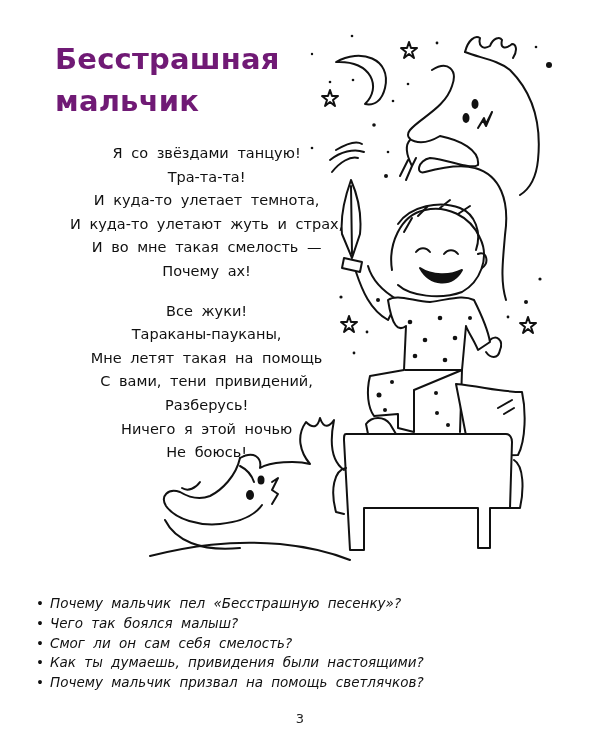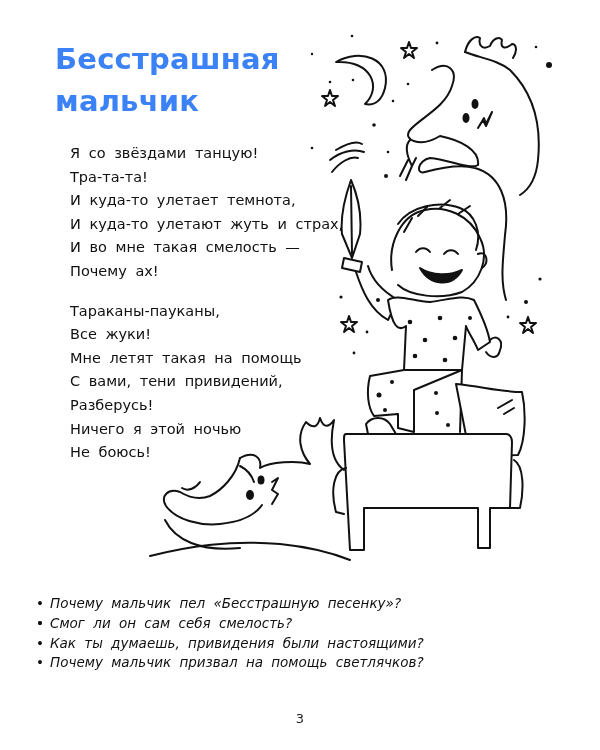--- a/index.html
+++ b/index.html
@@ -3,31 +3,31 @@
   <meta charset="utf-8">
   <style>
     html, body { margin: 0; padding: 0; background: #ffffff; }
     body {
       width: 600px; height: 750px; position: relative; overflow: hidden;
       font-family: "DejaVu Sans", sans-serif; color: #111;
     }
     .title {
       position: absolute; left: 55px; top: 38px;
       font-family: "DejaVu Sans", sans-serif; font-weight: bold;
-      font-size: 29px; line-height: 42px; letter-spacing: 0.2px; color: #3b82f6;
+      font-size: 29px; line-height: 42px; letter-spacing: 0.2px; color: #701a75;
     }
     .title div { display: block; }
     .poem {
       position: absolute; left: 70px; top: 142px;
       font-family: "DejaVu Sans", sans-serif; font-size: 14.5px;
       line-height: 23.6px; word-spacing: 4px; color: #111;
     }
     .stanza { margin: 0; }
     .stanza + .stanza { margin-top: 16px; }
-    .line { display: block; white-space: nowrap; }
+    .line { display: block; white-space: nowrap; text-align: center; }
     .questions {
       position: absolute; left: 36px; top: 594px; margin: 0; padding: 0; list-style: none;
       font-family: "DejaVu Sans", sans-serif; font-style: italic; font-size: 13.5px;
       line-height: 19.8px; word-spacing: 4px; color: #111;
     }
     .questions li { position: relative; padding-left: 14px; white-space: nowrap; }
     .questions .bullet { position: absolute; left: 0; top: 0; font-style: normal; }
     .page-number {
       position: absolute; left: 0; width: 600px; top: 711px; text-align: center;
       font-family: "DejaVu Sans", sans-serif; font-size: 13px; color: #222;
@@ -148,37 +148,38 @@
 <div class="poem">
   <p class="stanza">
     <span class="line">Я со звёздами танцую!</span>
     <span class="line">Тра-та-та!</span>
     <span class="line">И куда-то улетает темнота,</span>
     <span class="line">И куда-то улетают жуть и страх,</span>
     <span class="line">И во мне такая смелость —</span>
     <span class="line">Почему ах!</span>
   </p>
   <p class="stanza">
+    <span class="line">Все жуки!</span>
     <span class="line">Тараканы-пауканы,</span>
-    <span class="line">Все жуки!</span>
     <span class="line">Мне летят такая на помощь</span>
     <span class="line">С вами, тени привидений,</span>
     <span class="line">Разберусь!</span>
     <span class="line">Ничего я этой ночью</span>
     <span class="line">Не боюсь!</span>
   </p>
 </div>
 
 <ul class="questions">
   <li>
     <span class="bullet">•</span>
     <span>Почему мальчик пел «Бесстрашную песенку»?</span>
   </li>
   <li>
     <span class="bullet">•</span>
+    <span>Чего так боялся малыш?</span>
   </li>
   <li>
     <span class="bullet">•</span>
     <span>Смог ли он сам себя смелость?</span>
   </li>
   <li>
     <span class="bullet">•</span>
     <span>Как ты думаешь, привидения были настоящими?</span>
   </li>
   <li>

